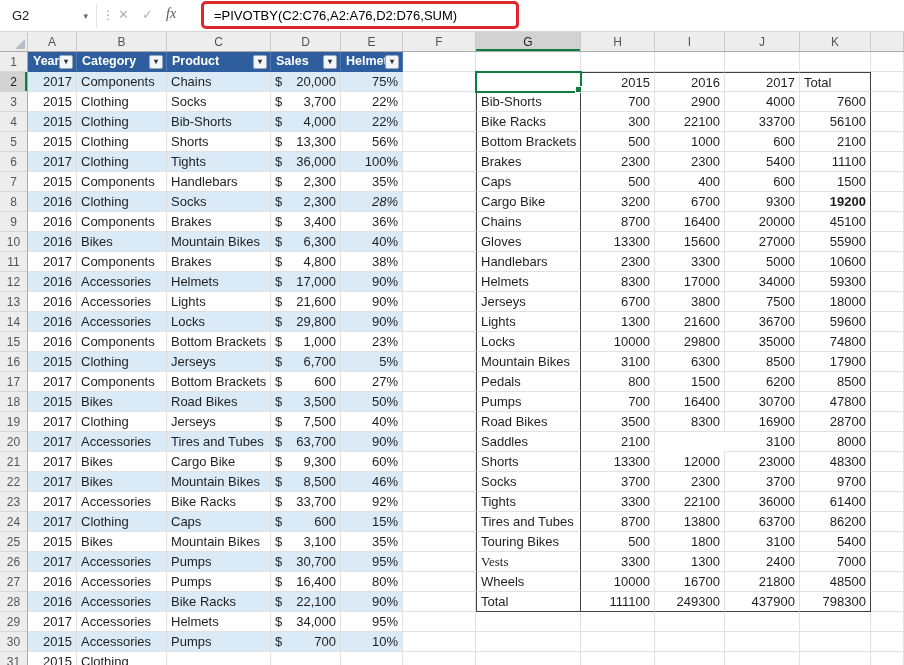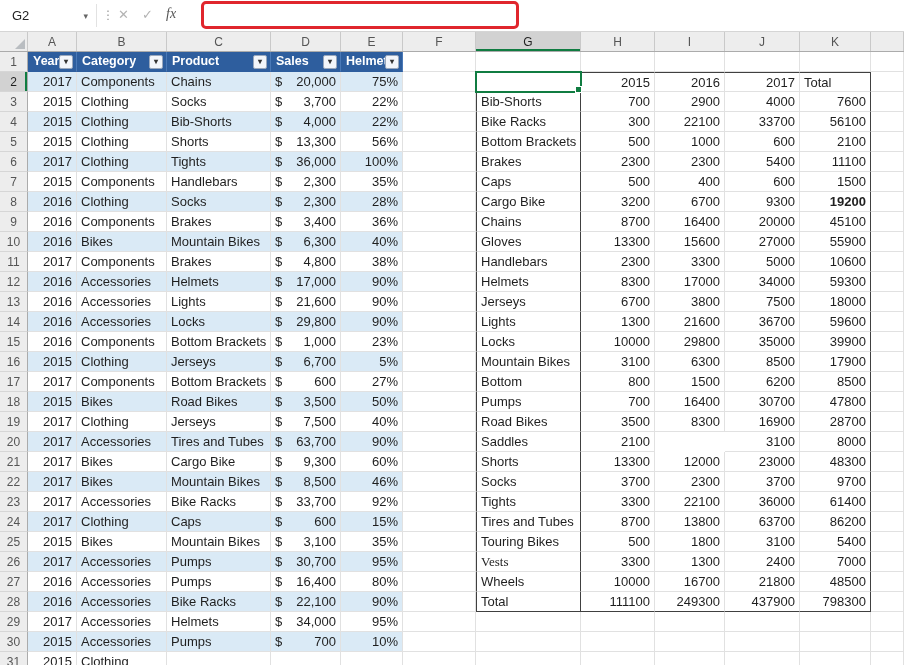--- a/index.html
+++ b/index.html
@@ -74,20 +74,21 @@
   <div class="name-box">
     <span>G2</span>
     <span class="chev">▾</span>
   </div>
   <div class="nb-divider"></div>
   <div class="dots">⋮</div>
   <div class="fb-x">✕</div>
   <div class="fb-check">✓</div>
   <div class="fb-fx">fx</div>
   <div class="red-box"></div>
+  <div class="formula-text">=PIVOTBY(C2:C76,A2:A76,D2:D76,SUM)</div>
 </div>
 
 <div id="sheet">
     <div class="col-headers">
       <div class="corner">
         <span class="tri"></span>
       </div>
       <div class="col-h" style="width: 49px;">A</div>
       <div class="col-h" style="width: 90px;">B</div>
       <div class="col-h" style="width: 104px;">C</div>
@@ -241,21 +242,21 @@
     </div>
     <div class="row">
       <div class="row-h">8</div>
       <div class="cell band num" style="width: 49px;">2016</div>
       <div class="cell band" style="width: 90px;">Clothing</div>
       <div class="cell band" style="width: 104px;">Socks</div>
       <div class="cell band acc" style="width: 70px;">
         <span>$</span>
         <span>2,300</span>
       </div>
-      <div class="cell band num" style="width: 62px;">28%</div>
+      <div class="cell band num" style="width: 62px; font-style: italic;">28%</div>
       <div class="cell" style="width: 73px;"></div>
       <div class="cell pv-l pv-gr" style="width: 105px;">Cargo Bike</div>
       <div class="cell num" style="width: 74px;">3200</div>
       <div class="cell num" style="width: 70px;">6700</div>
       <div class="cell num" style="width: 75px;">9300</div>
       <div class="cell num pv-r" style="width: 71px; font-weight: bold;">19200</div>
       <div class="cell" style="width: 33px;"></div>
     </div>
     <div class="row">
       <div class="row-h">9</div>
@@ -373,21 +374,21 @@
       <div class="cell acc" style="width: 70px;">
         <span>$</span>
         <span>1,000</span>
       </div>
       <div class="cell num" style="width: 62px;">23%</div>
       <div class="cell" style="width: 73px;"></div>
       <div class="cell pv-l pv-gr" style="width: 105px;">Locks</div>
       <div class="cell num" style="width: 74px;">10000</div>
       <div class="cell num" style="width: 70px;">29800</div>
       <div class="cell num" style="width: 75px;">35000</div>
-      <div class="cell num pv-r" style="width: 71px;">39900</div>
+      <div class="cell num pv-r" style="width: 71px;">74800</div>
       <div class="cell" style="width: 33px;"></div>
     </div>
     <div class="row">
       <div class="row-h">16</div>
       <div class="cell band num" style="width: 49px;">2015</div>
       <div class="cell band" style="width: 90px;">Clothing</div>
       <div class="cell band" style="width: 104px;">Jerseys</div>
       <div class="cell band acc" style="width: 70px;">
         <span>$</span>
         <span>6,700</span>
@@ -405,21 +406,21 @@
       <div class="row-h">17</div>
       <div class="cell num" style="width: 49px;">2017</div>
       <div class="cell" style="width: 90px;">Components</div>
       <div class="cell" style="width: 104px;">Bottom Brackets</div>
       <div class="cell acc" style="width: 70px;">
         <span>$</span>
         <span>600</span>
       </div>
       <div class="cell num" style="width: 62px;">27%</div>
       <div class="cell" style="width: 73px;"></div>
-      <div class="cell pv-l pv-gr" style="width: 105px;">Bottom</div>
+      <div class="cell pv-l pv-gr" style="width: 105px;">Pedals</div>
       <div class="cell num" style="width: 74px;">800</div>
       <div class="cell num" style="width: 70px;">1500</div>
       <div class="cell num" style="width: 75px;">6200</div>
       <div class="cell num pv-r" style="width: 71px;">8500</div>
       <div class="cell" style="width: 33px;"></div>
     </div>
     <div class="row">
       <div class="row-h">18</div>
       <div class="cell band num" style="width: 49px;">2015</div>
       <div class="cell band" style="width: 90px;">Bikes</div>

